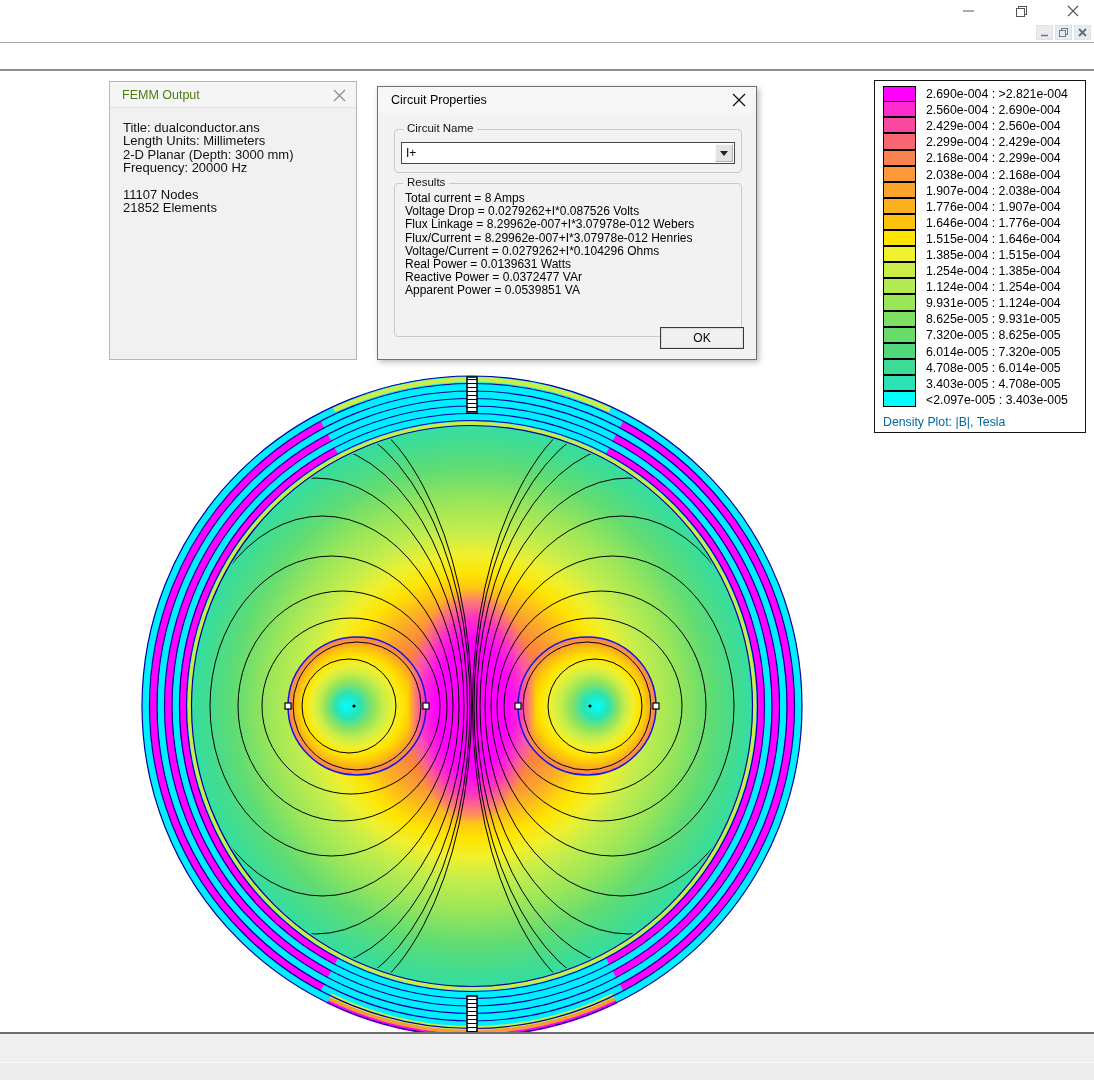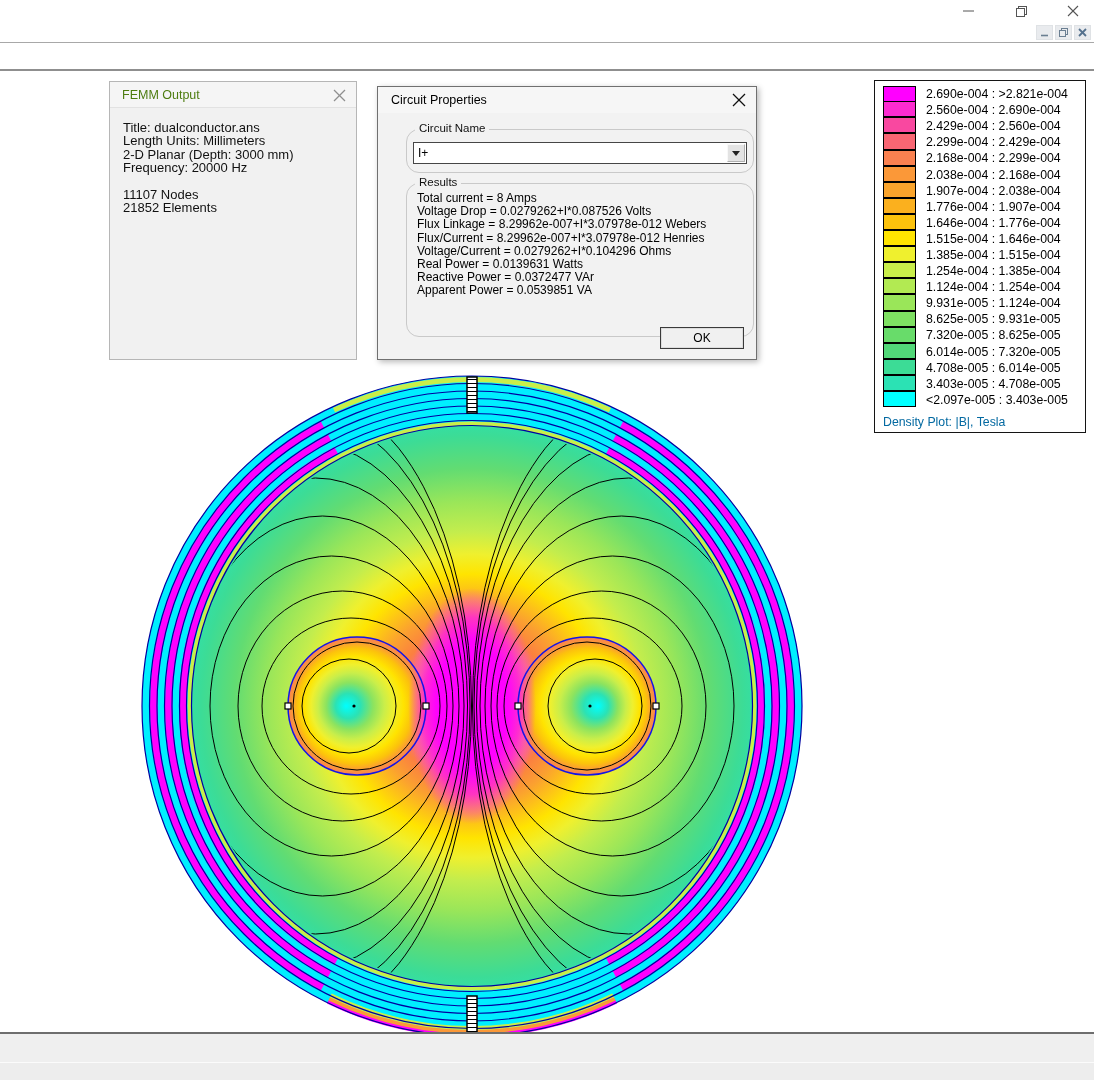--- a/index.html
+++ b/index.html
@@ -37,21 +37,21 @@
   #femm-close { right:9px; }
   #femm-body { padding:13px 8px 0 13px; font-size:13px; color:#111; line-height:13.4px; }
   #femm-body .line { white-space:pre; min-height:13.4px; }
 
   
   #circuit-dialog { top:86px; left:377px; width:380px; height:274px; background:#f2f2f2;
                     border:1px solid #707070; box-shadow:2px 2px 6px rgba(0,0,0,0.28); z-index:6; }
   #circuit-title-row { position:relative; height:26px; background:#f6f6f6; }
   #circuit-title { position:absolute; left:13px; top:6px; font-size:12.5px; color:#000; }
   #circuit-close { right:9px; }
-  .groupbox { position:absolute; left:28px; width:348px; border:1px solid #c9c9c9; border-radius:13px; }
+  .groupbox { position:absolute; left:16px; width:348px; border:1px solid #c9c9c9; border-radius:4px; }
   .groupbox-label { position:absolute; top:-8px; left:8px; background:#f2f2f2; padding:0 4px; font-size:11.5px; color:#111; }
   #group-circuit-name { top:42px; height:44px; }
   #combo { position:absolute; left:6px; right:6px; top:12px; height:22px; background:#fff;
            border:1px solid #464646; display:flex; align-items:center; }
   #combo-value { flex:1; padding-left:4px; font-size:12px; color:#000; }
   #combo-arrow-btn { width:18px; height:18px; margin-right:1px; background:#e3e3e3;
                      border:1px solid #b0b0b0; border-top-color:#f8f8f8; border-left-color:#f8f8f8;
                      display:flex; align-items:center; justify-content:center; }
   .caret-down { width:0; height:0; border-left:4px solid transparent; border-right:4px solid transparent; border-top:5px solid #222; }
   #group-results { top:96px; height:154px; }

